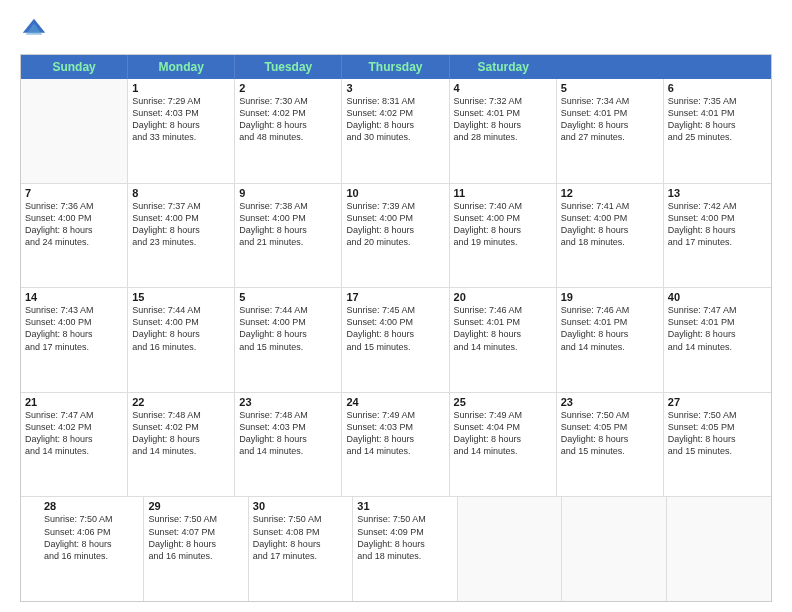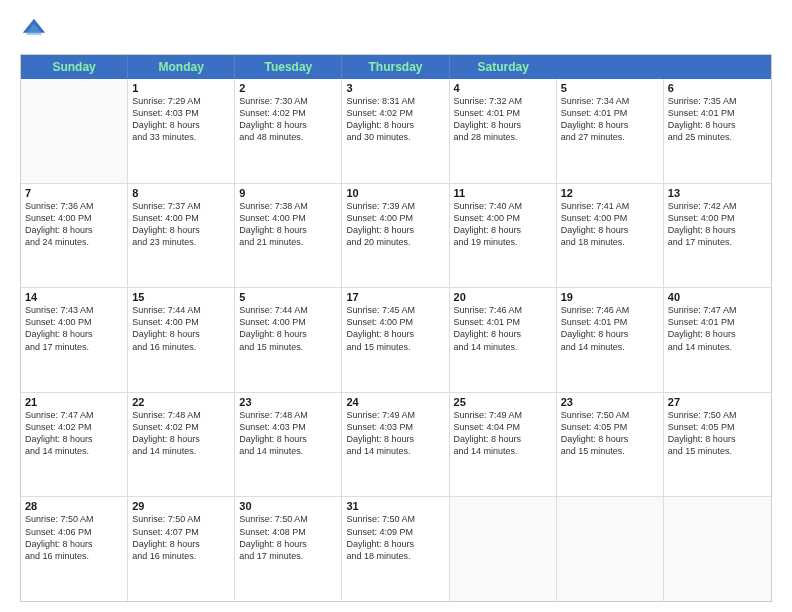--- a/index.html
+++ b/index.html
@@ -77,21 +77,21 @@
       flex: 1;
       display: flex;
       flex-direction: column;
     }
     .cal-row {
       display: grid;
       grid-template-columns: repeat(7, 1fr);
       flex: 1;
       border-bottom: 1px solid #ddd;
     }
-    .cal-row:last-child { border-bottom: none; }
+    .cal-row:last-child { border-bottom: none; margin-left: 19px; }
     .cal-cell {
       border-right: 1px solid #ddd;
       padding: 3px 4px;
       font-size: 9.5px;
       color: #333;
       background: #fff;
       min-height: 0;
       overflow: hidden;
     }
     .cal-cell:last-child { border-right: none; }

